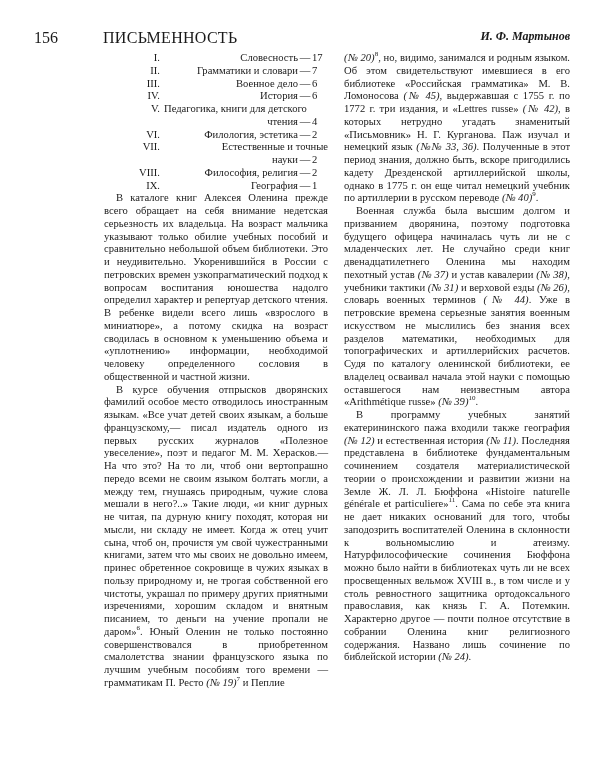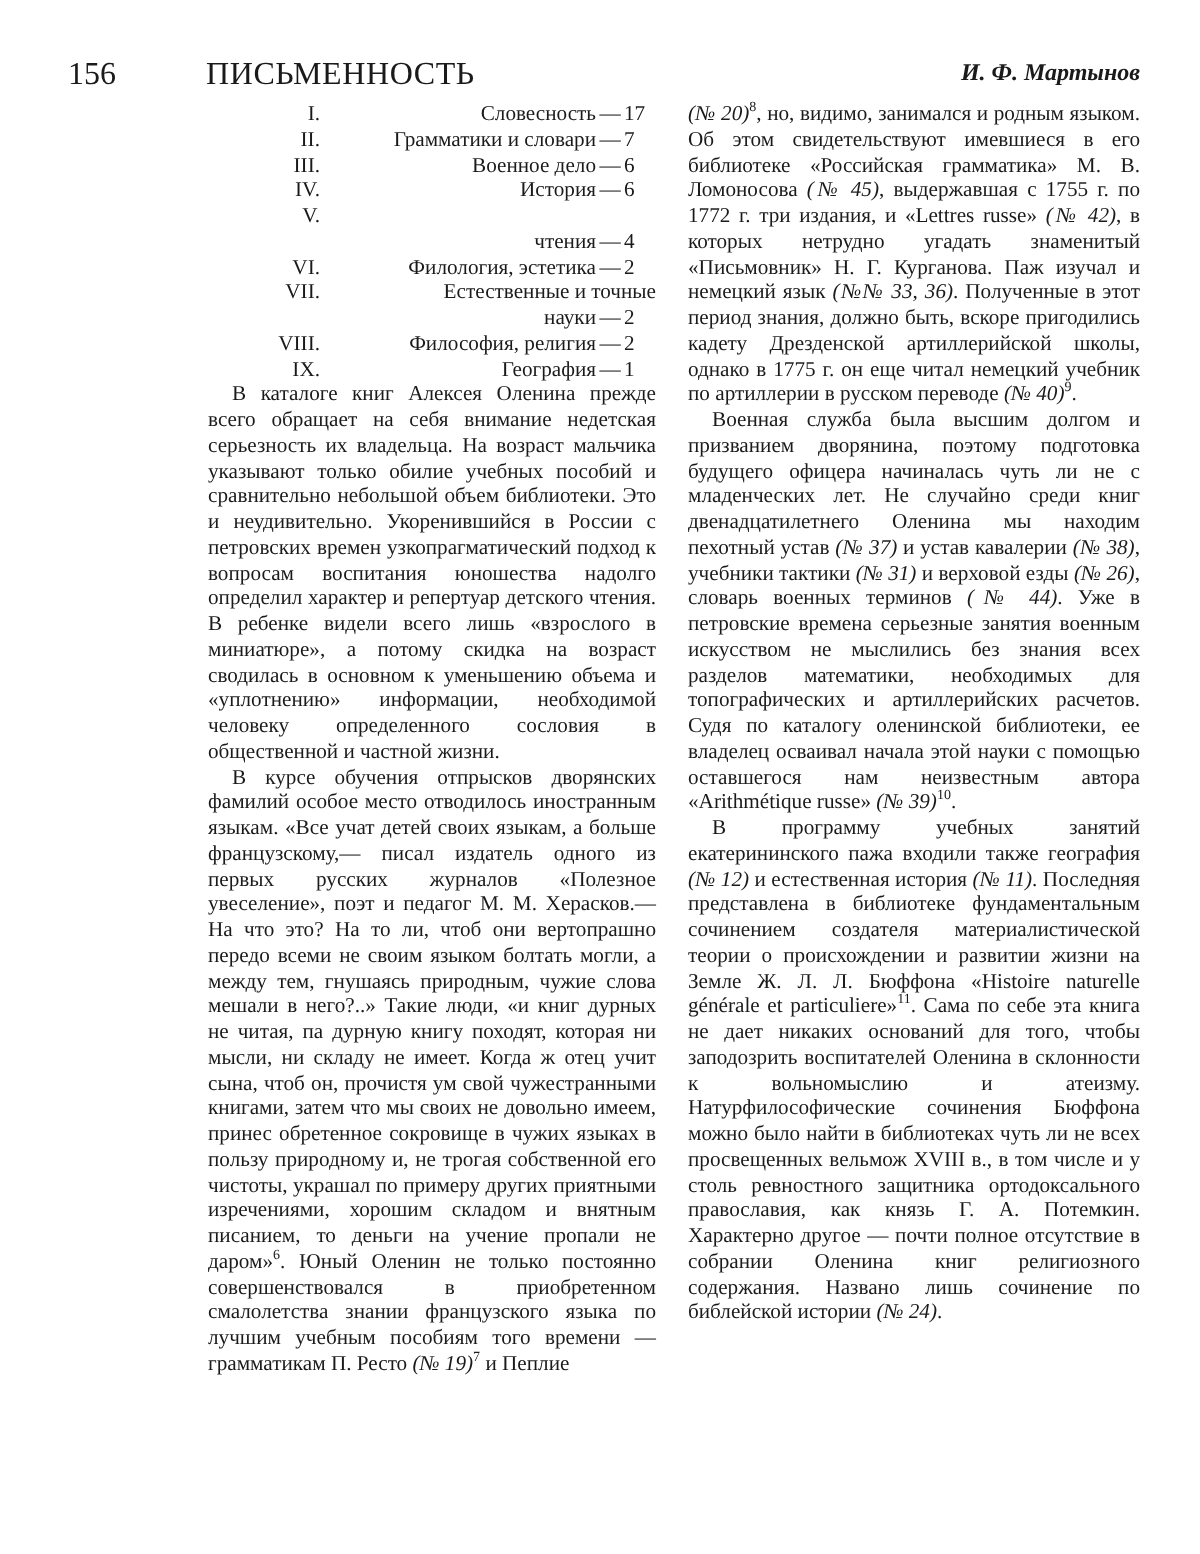--- a/index.html
+++ b/index.html
@@ -52,20 +52,21 @@
         <span class="count">6</span>
       </div>
     <div class="li">
         <span class="num">IV.</span>
         <span class="label">История</span>
         <span class="dash">—</span>
         <span class="count">6</span>
       </div>
     <div class="li wrap">
         <span class="num">V.</span>
+        <span class="label">Педагогика, книги для детского</span>
       </div>
     <div class="li cont">
         <span class="num">.</span>
         <span class="label">чтения</span>
         <span class="dash">—</span>
         <span class="count">4</span>
       </div>
     <div class="li">
         <span class="num">VI.</span>
         <span class="label">Филология, эстетика</span>

